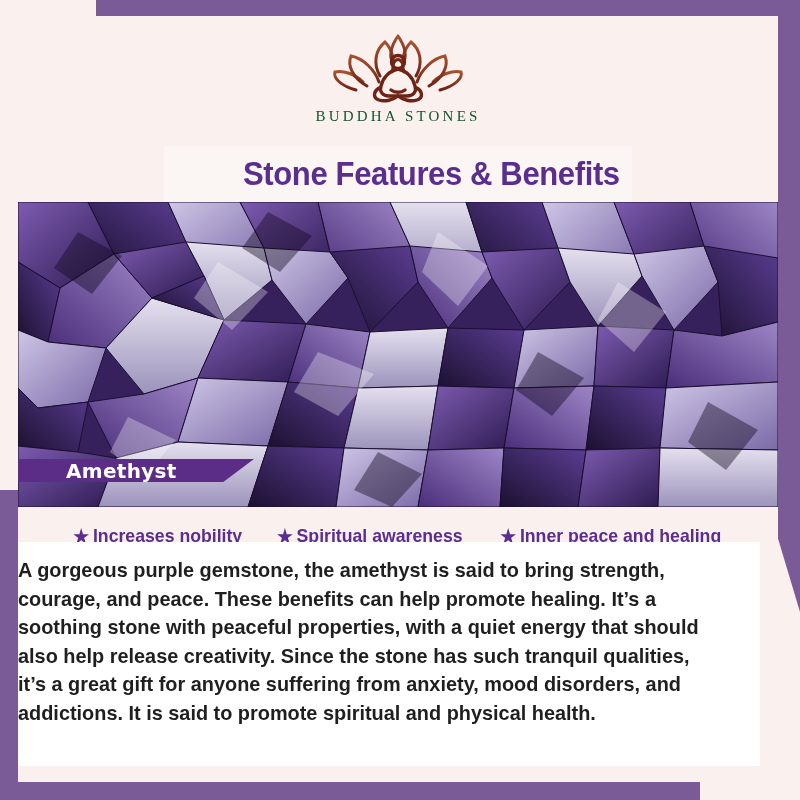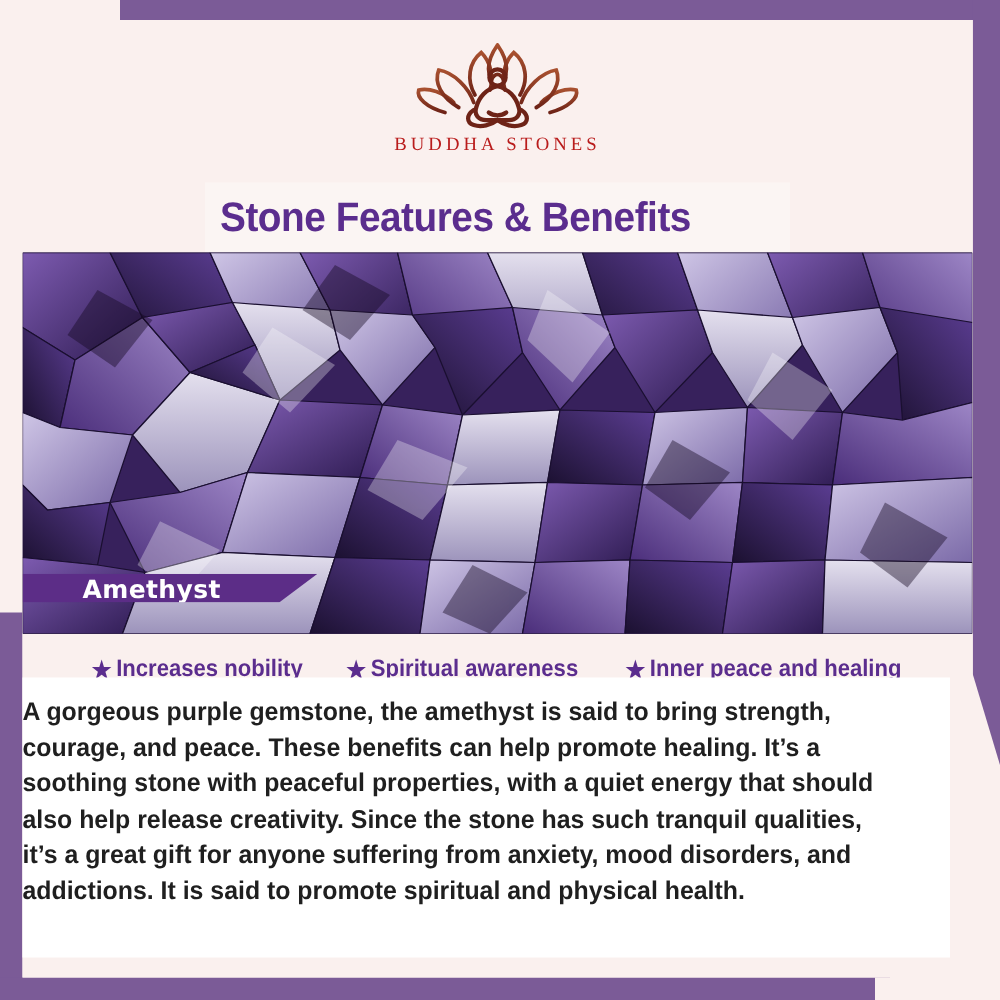--- a/index.html
+++ b/index.html
@@ -50,29 +50,29 @@
   
   .logo-block{
     position:absolute;left:0;top:0;width:760px;height:126px;
     display:flex;flex-direction:column;align-items:center;justify-content:flex-start;
     padding-top:12px;box-sizing:border-box;
   }
   .logo-mark{width:150px;height:78px;display:block;}
   .logo-word{
     margin-top:2px;
     font-family:"Liberation Serif", serif;
-    font-size:15px;letter-spacing:3.2px;color:#b91c1c;
+    font-size:15px;letter-spacing:3.2px;color:#14532d;
     font-weight:400;
   }
 
   
   .title-band{
     position:absolute;left:146px;top:130px;width:468px;height:56px;
     background:#fbf5f3;
-    display:flex;align-items:center;justify-content:flex-start;
+    display:flex;align-items:center;justify-content:flex-end;
   }
   .title-text{
     font-family:"Liberation Sans Narrow","Liberation Sans", sans-serif;
     font-weight:700;
     font-size:33px;
     color:#5b2d8e;
     letter-spacing:-0.4px;
     transform:scaleX(0.94);
     white-space:nowrap;
   }

